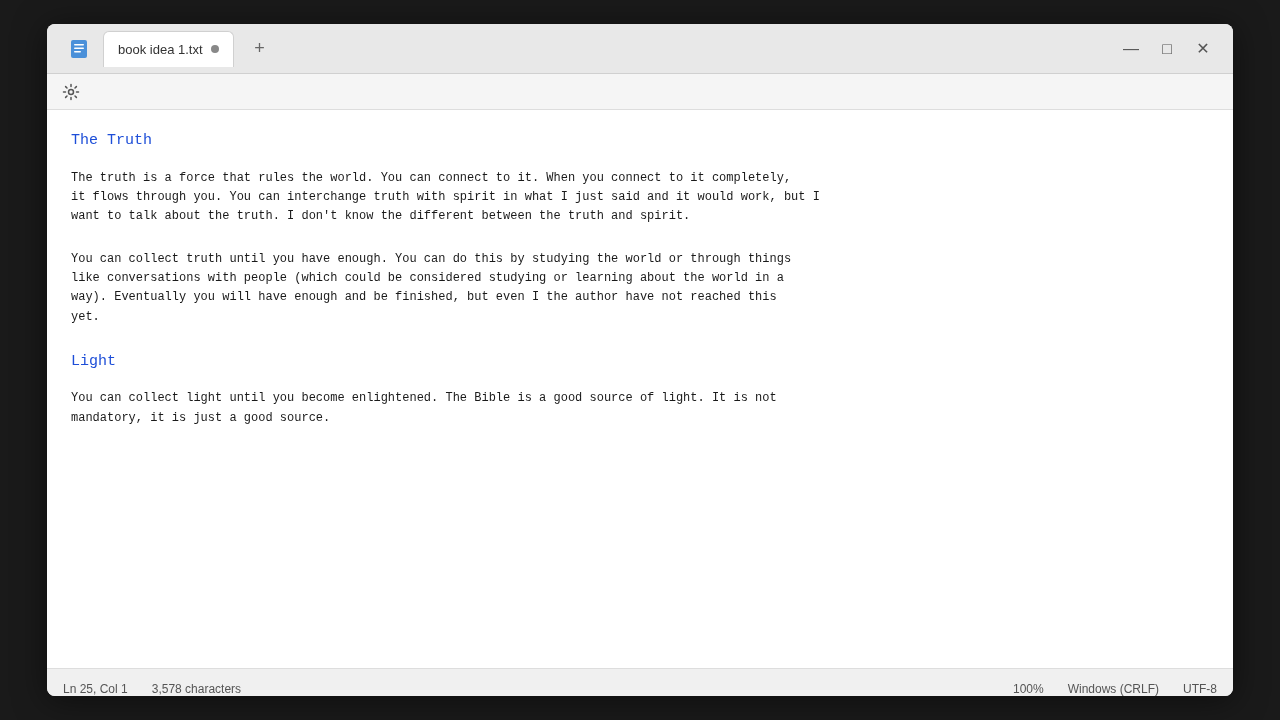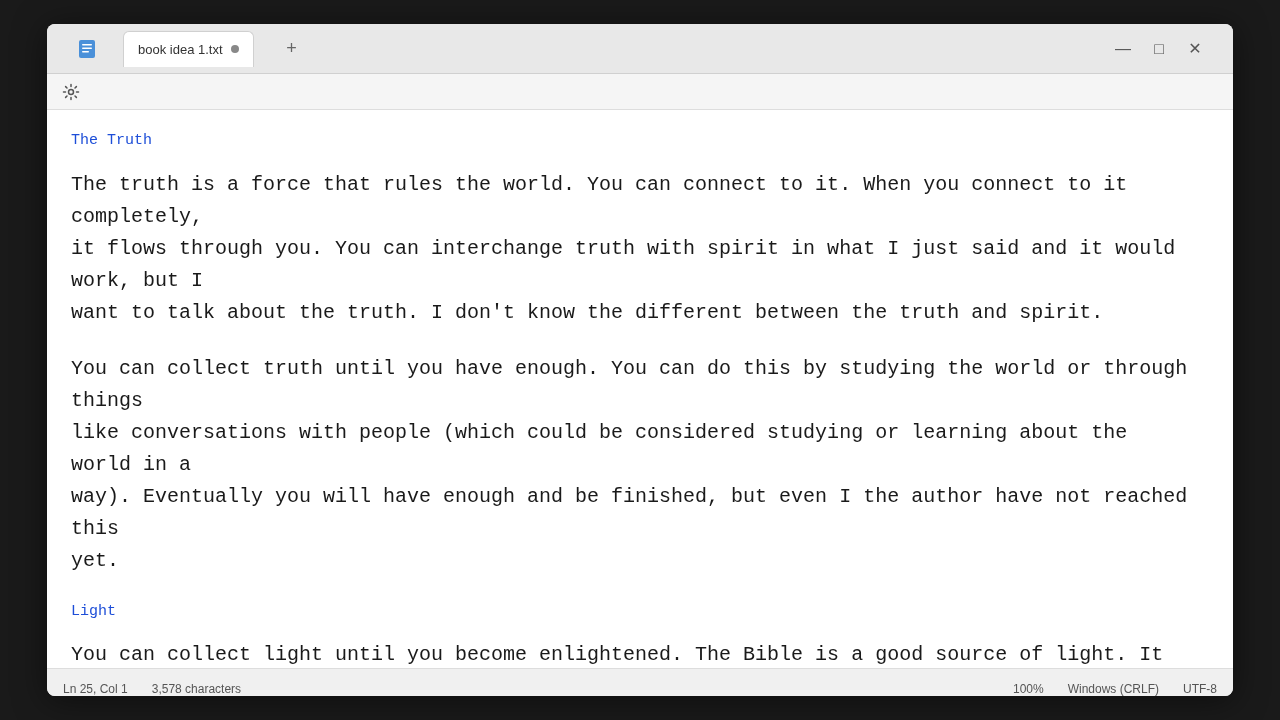--- a/index.html
+++ b/index.html
@@ -24,23 +24,23 @@
       flex-direction: column;
       overflow: hidden;
     }
 
     
     .titlebar {
       background: #e8e8e8;
       height: 50px;
       display: flex;
       align-items: center;
-      padding: 0 28px;
+      padding: 0 20px;
       border-bottom: 1px solid #d0d0d0;
-      gap: 24px;
+      gap: 12px;
     }
 
     .titlebar-icon {
       width: 24px;
       height: 24px;
       display: flex;
       align-items: center;
       justify-content: center;
       flex-shrink: 0;
     }
@@ -156,21 +156,21 @@
     .section-heading {
       font-family: 'Courier New', Courier, monospace;
       font-size: 15px;
       font-weight: normal;
       margin-bottom: 16px;
       color: #1d4ed8;
     }
 
     .paragraph {
       font-family: 'Courier New', Courier, monospace;
-      font-size: 20px;
+      font-size: 12px;
       line-height: 1.6;
       margin-bottom: 24px;
       color: #1a1a1a;
       white-space: pre-wrap;
     }
 
     
     .statusbar {
       background: #f0f0f0;
       height: 28px;

